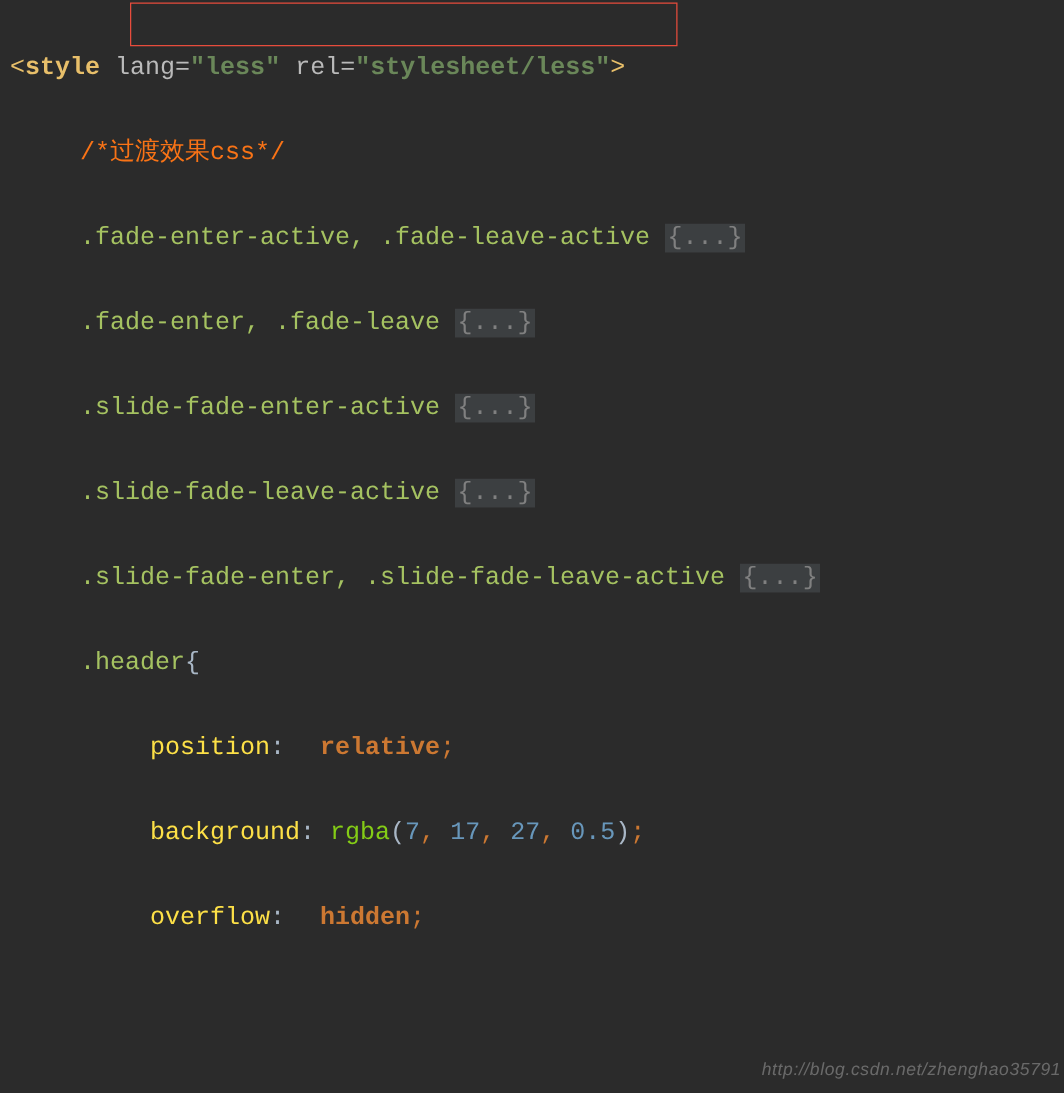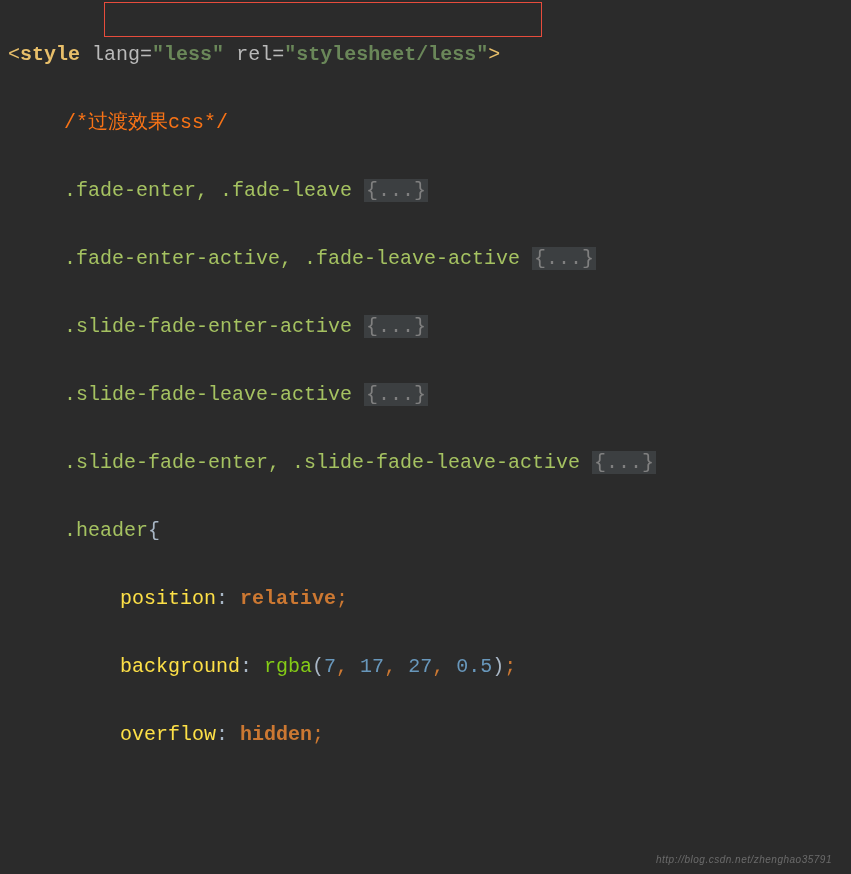--- a/index.html
+++ b/index.html
@@ -28,53 +28,53 @@
   .tag-name { color: #e8bf6a; font-weight: bold; }
   .attr-name { color: #bababa; text-align: right; }
   .attr-value { color: #6a8759; font-weight: bold; }
   .selector { color: #a5c261; }
   .comment { color: #f97316; }
   .brace { color: #a9b7c6; }
   .folded-brace { background: #3c3f41; color: #808080; padding: 0 2px; }
   .var { color: #e06c75; }
   .property { color: #fde047; }
   .colon { color: #a9b7c6; }
-  .value-kw { color: #cc7832; font-weight: bold; }
+  .value-kw { color: #cc7832; font-weight: bold; margin-left: 16px; }
   .func-name { color: #84cc16; }
   .number { color: #6897bb; }
   .semicolon { color: #cc7832; }
   .comma { color: #cc7832; }
   .squiggle {
     text-decoration: underline wavy #808080;
     text-decoration-thickness: 1px;
   }
   .watermark {
     position: absolute;
-    right: 19px;
+    right: 2px;
     bottom: 6px;
     color: rgba(200,200,200,0.4);
     font-family: sans-serif;
-    font-size: 10px;
+    font-size: 14px;
     font-style: italic;
     letter-spacing: 0.5px;
   }
   .line { display: block; min-height: 1.7em; }
   .indent1 { padding-left: 56px; }
   .indent2 { padding-left: 112px; }
 </style>
 </head>
 <body>
 
 <div class="red-box" style="left:104px;top:2px;width:438px;height:35px;"></div>
 
 <div class="code-container">
 <span class="line"><span class="tag-bracket">&lt;</span><span class="tag-name">style</span><span> </span><span class="attr-name">lang</span><span class="attr-name">=</span><span class="attr-value">"</span><span class="attr-value">less</span><span class="attr-value">"</span><span> </span><span class="attr-name">rel</span><span class="attr-name">=</span><span class="attr-value">"</span><span class="attr-value">stylesheet/less</span><span class="attr-value">"</span><span class="tag-bracket">&gt;</span></span>
 <span class="line indent1"><span class="comment">/*过渡效果css*/</span></span>
+<span class="line indent1"><span class="selector">.fade-enter-active, .fade-leave-active </span><span class="folded-brace">{...}</span></span>
 <span class="line indent1"><span class="selector">.fade-enter, .fade-leave </span><span class="folded-brace">{...}</span></span>
-<span class="line indent1"><span class="selector">.fade-enter-active, .fade-leave-active </span><span class="folded-brace">{...}</span></span>
 <span class="line indent1"><span class="selector">.slide-fade-enter-active </span><span class="folded-brace">{...}</span></span>
 <span class="line indent1"><span class="selector">.slide-fade-leave-active </span><span class="folded-brace">{...}</span></span>
 <span class="line indent1"><span class="selector">.slide-fade-enter, .slide-fade-leave-active </span><span class="folded-brace">{...}</span></span>
 <span class="line indent1"><span class="selector">.header</span><span class="brace">{</span></span>
 <span class="line indent2"><span class="property">position</span><span class="colon">: </span><span class="value-kw">relative</span><span class="semicolon">;</span></span>
 <span class="line indent2"><span class="property">background</span><span class="colon">: </span><span class="func-name">rgba</span><span class="brace">(</span><span class="number">7</span><span class="comma">, </span><span class="number">17</span><span class="comma">, </span><span class="number">27</span><span class="comma">, </span><span class="number">0.5</span><span class="brace">)</span><span class="semicolon">;</span></span>
 <span class="line indent2"><span class="property">overflow</span><span class="colon">: </span><span class="value-kw">hidden</span><span class="semicolon">;</span></span>
 
 
 

